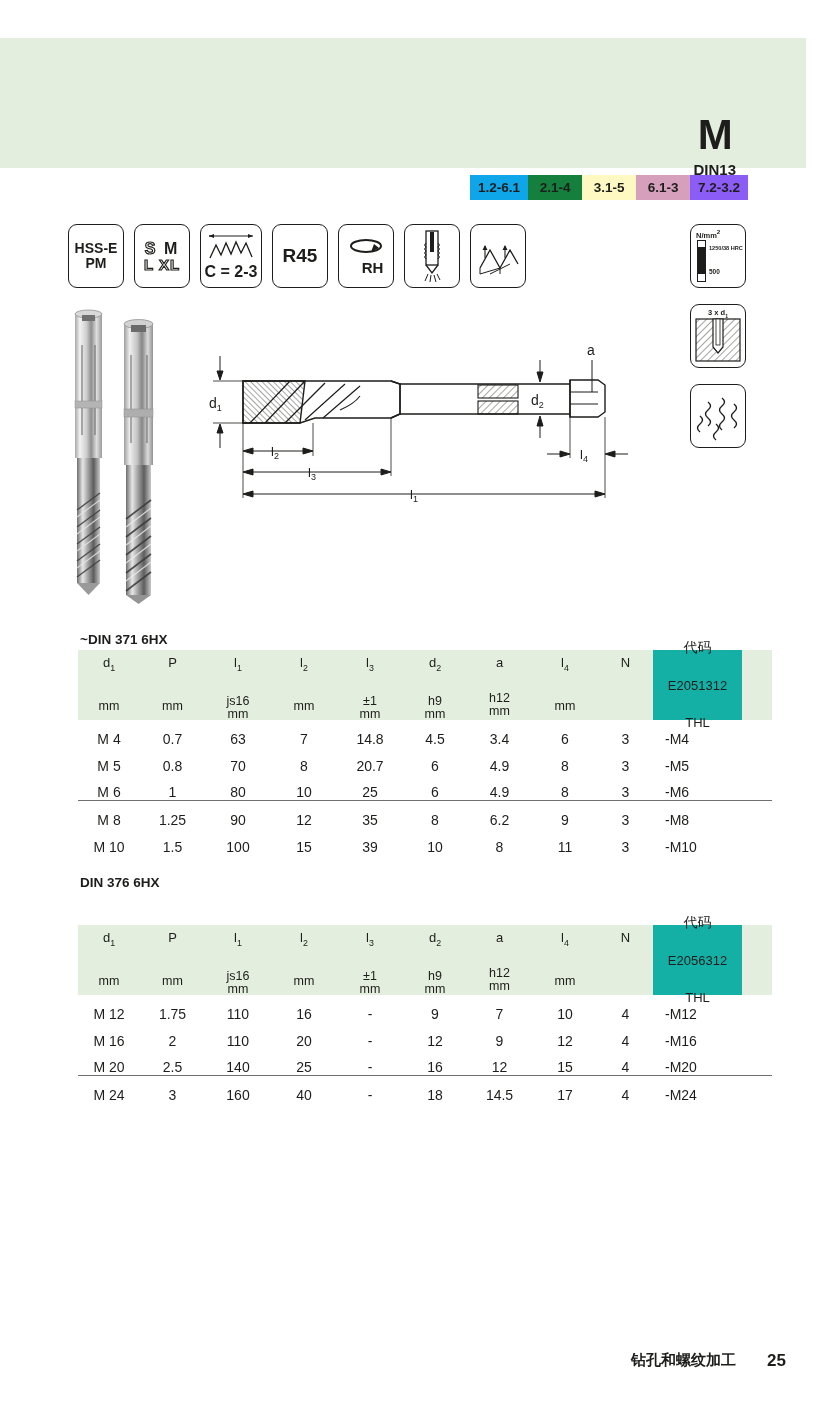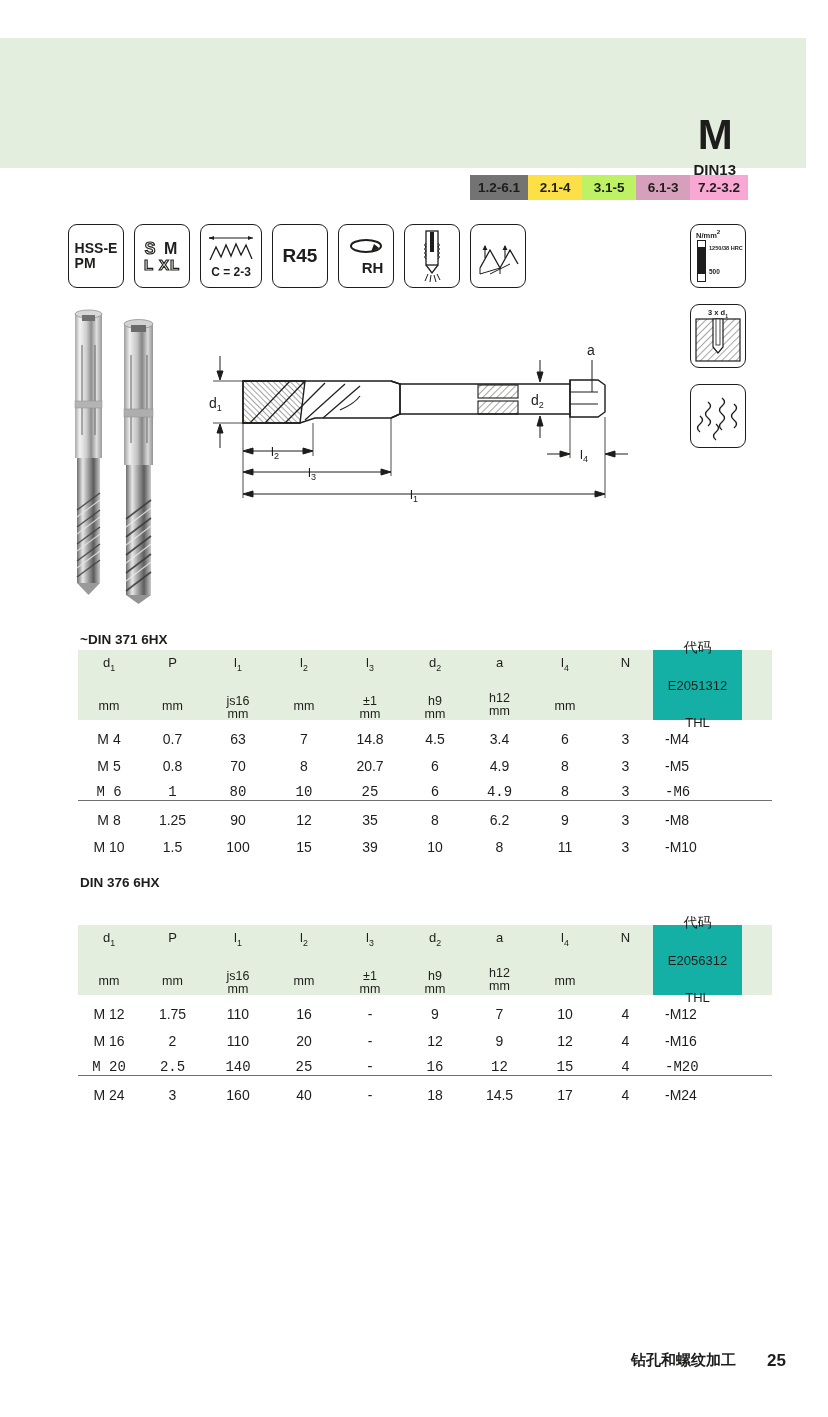--- a/index.html
+++ b/index.html
@@ -45,26 +45,26 @@
   
   .icon-row { position: absolute; left: 68px; top: 224px; display: flex; gap: 10px; }
   .icon-box {
     width: 56px; height: 64px; border: 1.6px solid #1d1d1b;
     border-radius: 9px; background: #fff;
     display: flex; flex-direction: column;
     align-items: center; justify-content: center;
     position: relative; overflow: hidden;
   }
   .icon-box.wide { width: 62px; }
-  .ib-text { font-size: 14px; font-weight: bold; line-height: 1.05; text-align: left; }
+  .ib-text { font-size: 14px; font-weight: bold; line-height: 1.05; text-align: center; }
   .smlxl { text-align: center; line-height: 1.0; }
   .smlxl .r1 { font-size: 16px; font-weight: bold; letter-spacing: 2px; }
   .smlxl .r2 { font-size: 15px; font-weight: bold; letter-spacing: 1px; }
   .smlxl .hollow { color: #fff; -webkit-text-stroke: 1.2px #1d1d1b; }
-  .ceq { font-size: 12px; font-weight: bold; margin-top: 2px; }
+  .ceq { font-size: 16px; font-weight: bold; margin-top: 2px; }
   .r45 { font-size: 19px; font-weight: bold; }
   .rh { font-size: 15px; font-weight: bold; margin-top: 1px; margin-left: 13px; }
 
   
   .right-icons { position: absolute; left: 690px; top: 224px; }
   .ricon {
     width: 56px; height: 64px; border: 1.4px solid #1d1d1b;
     border-radius: 9px; background: #fff;
     margin-bottom: 16px; position: relative; overflow: hidden;
   }
@@ -102,21 +102,21 @@
   .th .l2 { line-height: 1.05; font-size: 12.5px; margin-top: 22px; }
   .th .l3 { line-height: 1.05; font-size: 12.5px; }
   .code-col {
     background: #14b0a5; color: #1d1d1b;
     display: flex; flex-direction: column; align-items: center; justify-content: center;
     font-size: 13px; line-height: 1.35; width: 89px;
   }
   .code-col .cn { font-size: 14px; }
   .trow { display: flex; height: 27px; align-items: flex-end; font-size: 14px; }
   .td { text-align: center; }
-  .sep { border-bottom: 1.1px solid #6f6f6f; font-family: Liberation Mono, monospace; }
+  .sep { border-bottom: 1.1px solid #6f6f6f; }
 
   
   .c0 { width: 62px; }
   .c1 { width: 65px; }
   .c2 { width: 66px; }
   .c3 { width: 66px; }
   .c4 { width: 66px; }
   .c5 { width: 64px; }
   .c6 { width: 65px; }
   .c7 { width: 66px; }
@@ -141,33 +141,33 @@
 <div class="page">
 
   <div class="header-band">
     <div class="header-mark">
       <span class="big-m">M</span>
       <span class="din">DIN13</span>
     </div>
   </div>
 
   <div class="badges">
-    <div class="badge" style="background:#737373">
+    <div class="badge" style="background:#0ea5e9">
       <span>1.2-6.1</span>
     </div>
-    <div class="badge" style="background:#fde047">
+    <div class="badge" style="background:#15803d">
       <span>2.1-4</span>
     </div>
-    <div class="badge" style="background:#bef264">
+    <div class="badge" style="background:#fef9c3">
       <span>3.1-5</span>
     </div>
     <div class="badge" style="background:#d6a0bd">
       <span>6.1-3</span>
     </div>
-    <div class="badge" style="background:#f9a8d4">
+    <div class="badge" style="background:#8b5cf6">
       <span>7.2-3.2</span>
     </div>
   </div>
 
   <div class="icon-row">
 
     <div class="icon-box">
       <div class="ib-text">
         <div>HSS-E</div>
         <div>PM</div>

